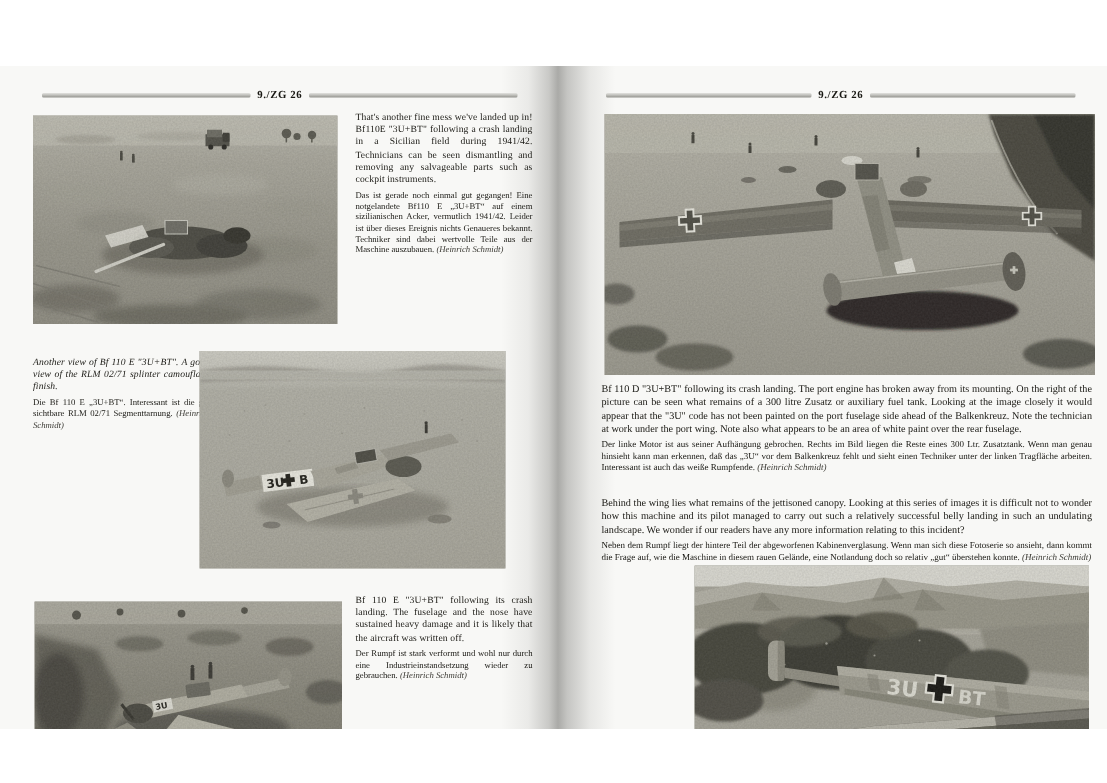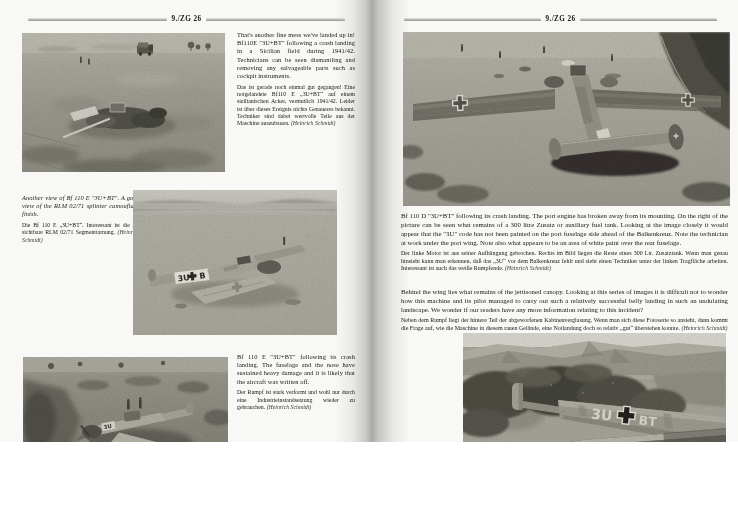--- a/index.html
+++ b/index.html
@@ -1,19 +1,19 @@
 <!DOCTYPE html>
 <html><head>
 <meta charset="utf-8">
 <style>
   * { margin:0; padding:0; box-sizing:border-box; }
   html,body { background:#ffffff; }
   #spread {
     position:relative; width:738px; height:442px; overflow:hidden;
-    background:#f8f8f6; font-family:"Liberation Serif", serif; color:#191813;
+    background:#f8f8f6; font-family:"Liberation Serif", serif; color:#191813;margin-top:44px;
   }
   .gutter {
     position:absolute; left:334px; top:0; width:76px; height:522px; pointer-events:none;
     background:linear-gradient(90deg,
       rgba(110,110,106,0) 0%, rgba(110,110,106,0.10) 24%,
       rgba(92,92,88,0.30) 42%, rgba(78,78,74,0.46) 50%,
       rgba(92,92,88,0.33) 58%, rgba(110,110,106,0.12) 78%,
       rgba(110,110,106,0) 100%);
   }
   .pheader { position:absolute; display:flex; align-items:center; gap:5px; height:10px; }

